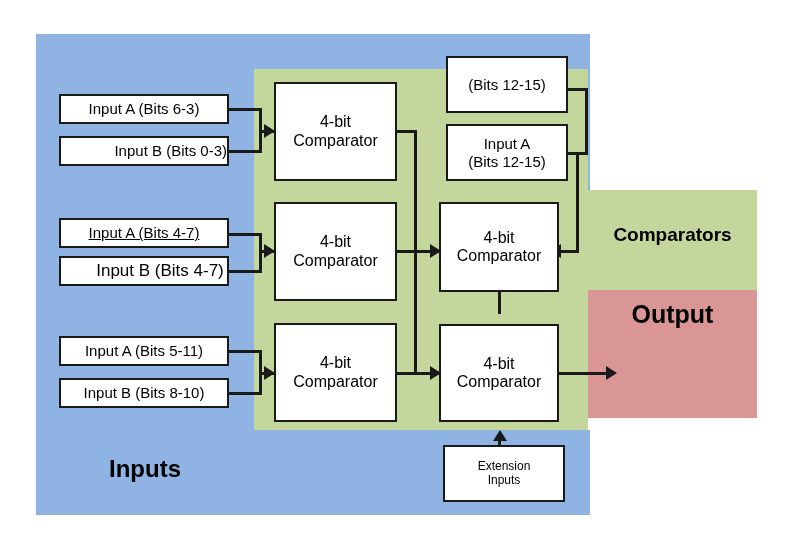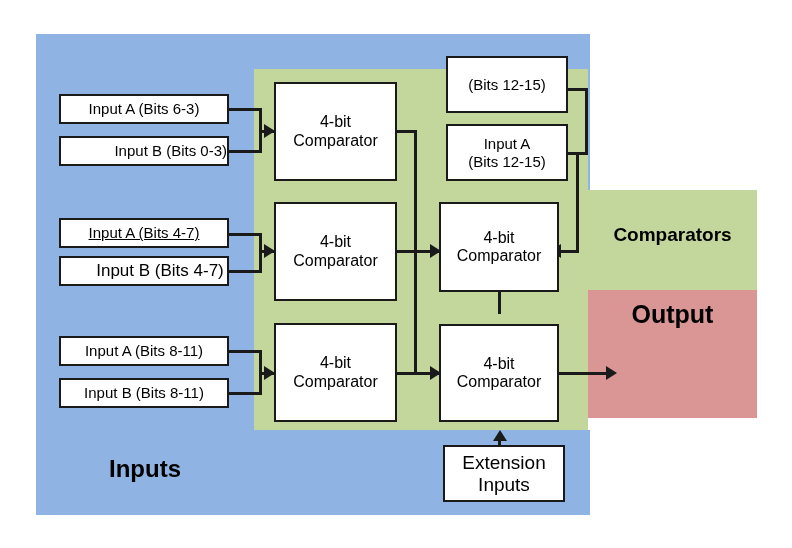--- a/index.html
+++ b/index.html
@@ -141,24 +141,24 @@
   <div class="node" style="left:59px; top:136px; width:170px; height:30px; font-size:15px;text-align:right;">
     <span>Input B (Bits 0-3)</span>
   </div>
   <div class="node" style="left:59px; top:218px; width:170px; height:30px; font-size:15px;text-decoration:underline;">
     <span>Input A (Bits 4-7)</span>
   </div>
   <div class="node" style="left:59px; top:256px; width:170px; height:30px; font-size:17px;padding-left:32px;">
     <span>Input B (Bits 4-7)</span>
   </div>
   <div class="node" style="left:59px; top:336px; width:170px; height:30px; font-size:15px;">
-    <span>Input A (Bits 8-11)</span>
+    <span>Input A (Bits 5-11)</span>
   </div>
   <div class="node" style="left:59px; top:378px; width:170px; height:30px; font-size:15px;">
-    <span>Input B (Bits 8-11)</span>
+    <span>Input B (Bits 8-10)</span>
   </div>
 
   <div class="node" style="left:446px; top:56px; width:122px; height:57px; font-size:15px; flex-direction:column;">
     <span>(Bits 12-15)</span>
   </div>
   <div class="node" style="left:446px; top:124px; width:122px; height:57px; font-size:15px; flex-direction:column;justify-content:center;">
     <span>Input A</span>
     <span>(Bits 12-15)</span>
   </div>
 
@@ -176,21 +176,21 @@
   </div>
   <div class="node" style="left:439px; top:202px; width:120px; height:90px; font-size:16px; flex-direction:column;">
     <span>4-bit</span>
     <span>Comparator</span>
   </div>
   <div class="node" style="left:439px; top:324px; width:120px; height:98px; font-size:16px; flex-direction:column;">
     <span>4-bit</span>
     <span>Comparator</span>
   </div>
 
-  <div class="node" style="left:443px; top:445px; width:122px; height:57px; font-size:19px; flex-direction:column;">
+  <div class="node" style="left:443px; top:445px; width:122px; height:57px; font-size:12px; flex-direction:column;">
     <span>Extension</span>
     <span>Inputs</span>
   </div>
 
 
   <div class="panel-label" style="left:36px; top:455px; width:218px; font-size:24px;">Inputs</div>
   <div class="panel-label" style="left:588px; top:224px; width:169px; font-size:19px;">Comparators</div>
   <div class="panel-label" style="left:588px; top:300px; width:169px; font-size:25px;">Output</div>
 
 </div>

